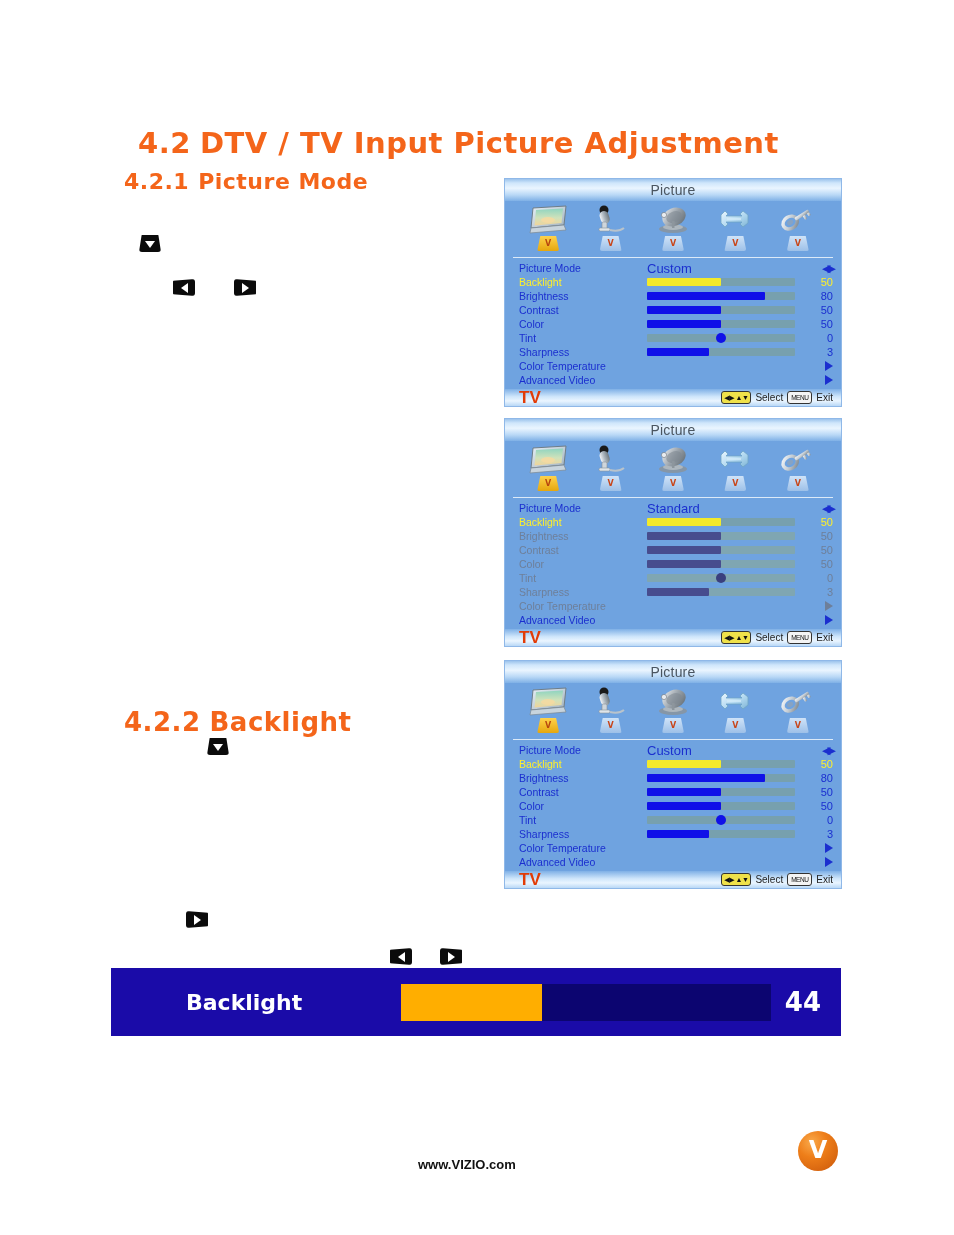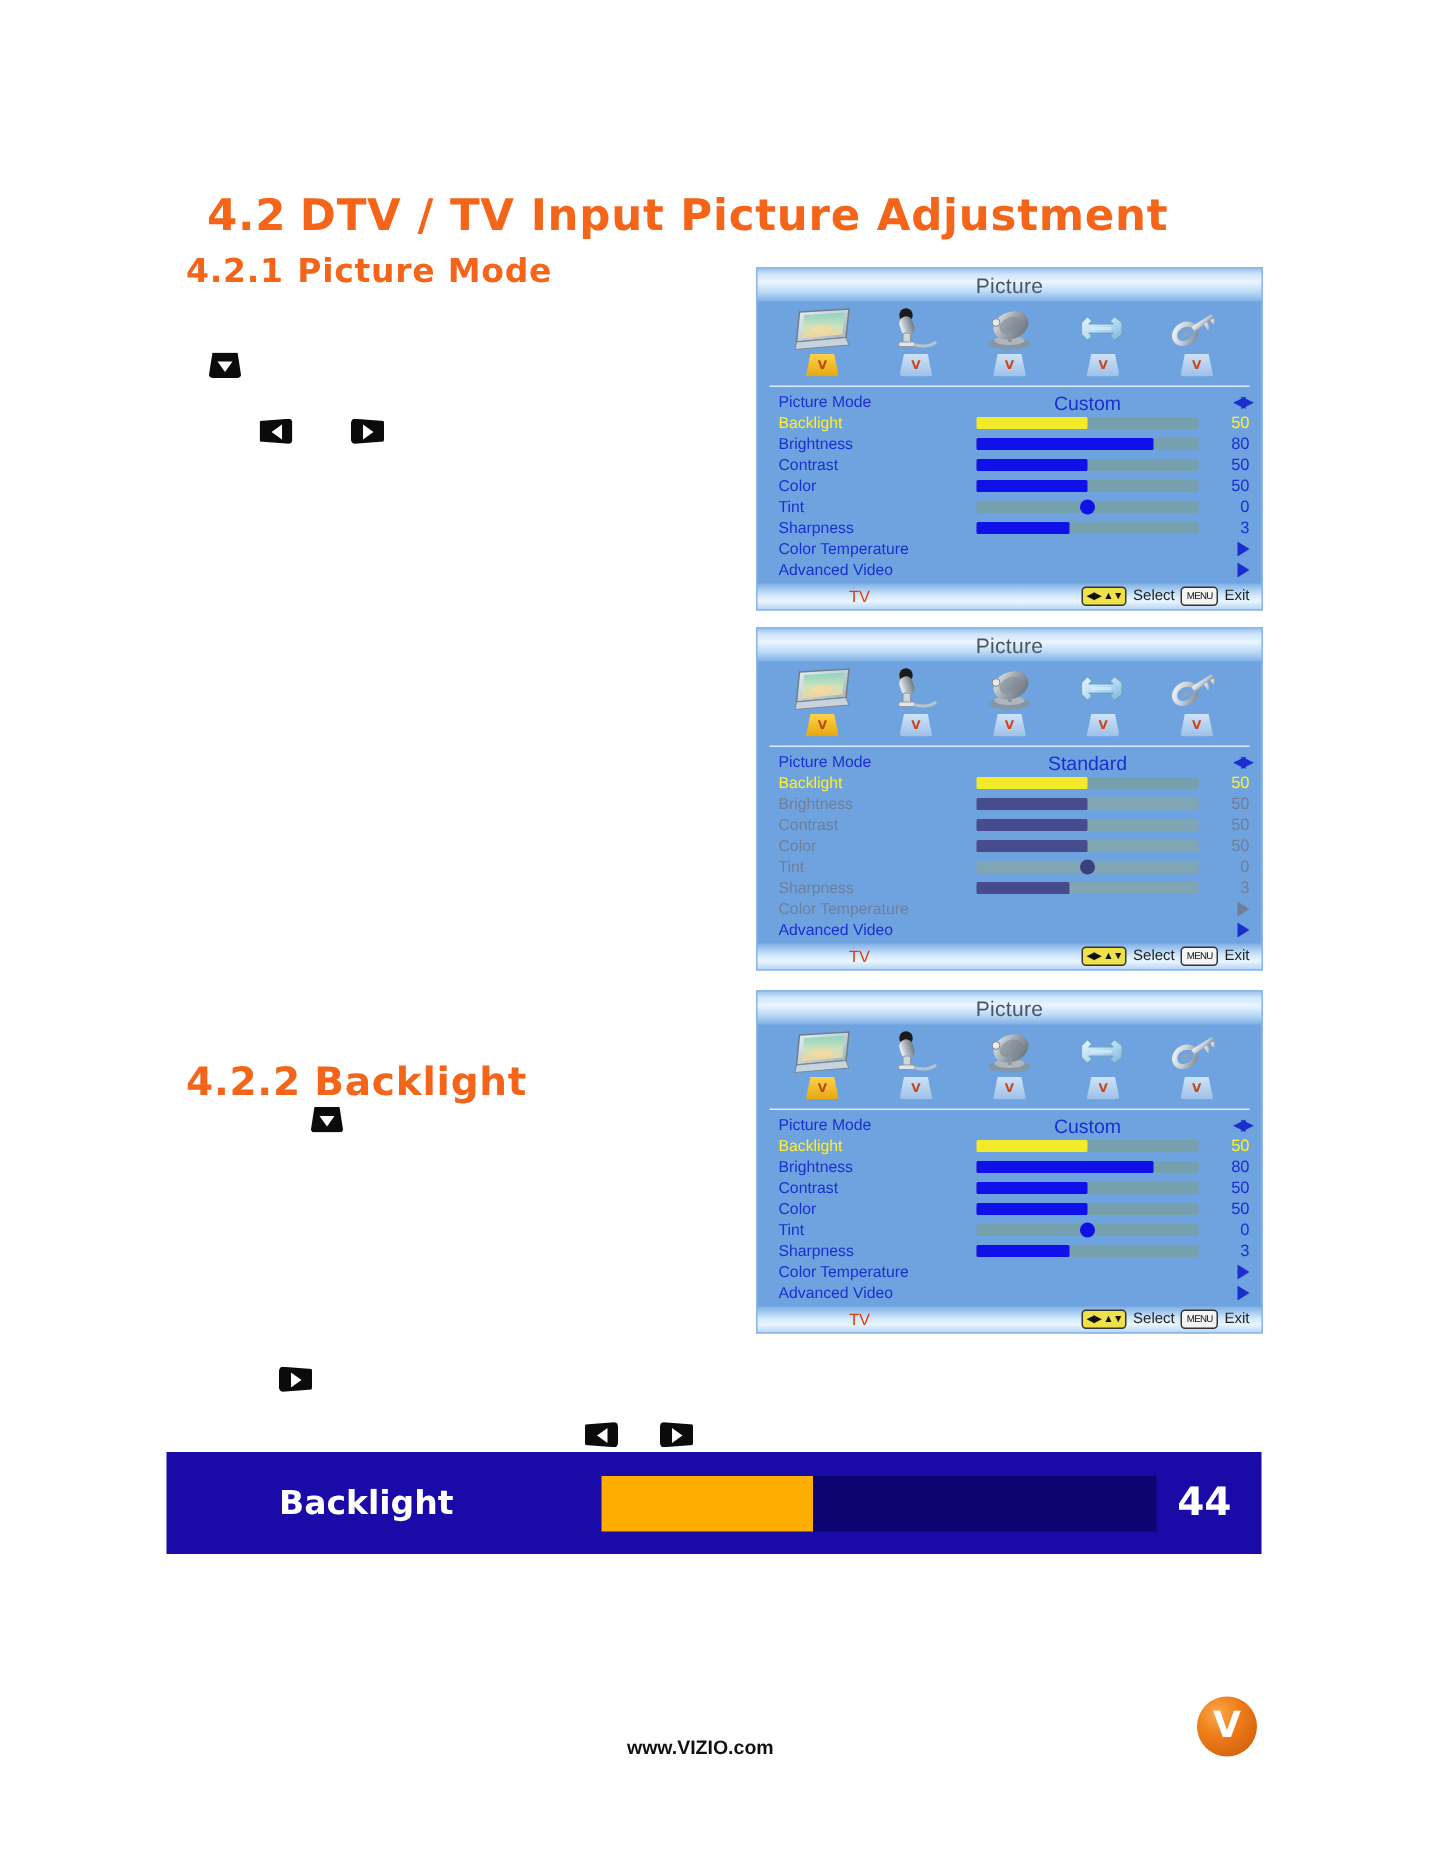--- a/index.html
+++ b/index.html
@@ -130,21 +130,21 @@
     width: 128px;
     color: #1B2FCF;
     white-space: nowrap;
   }
   .row-label.hl    { color: #FFF02A; }
   .row-label.dim   { color: #6E7F99; }
   .row-label.on    { color: #1B2FCF; }
 
   .row-mid {
     flex: 1;
-    display: flex; align-items: center; justify-content: center;
+    display: flex; align-items: center; 
     position: relative;
     height: 14px;
   }
   .mode-value {
     font-size: 13px;
     color: #1B2FCF;
     line-height: 13px;
   }
 
   .bar-track {
@@ -194,23 +194,22 @@
 
   .osd-footer {
     height: 17px;
     margin-top: 2px;
     background: linear-gradient(to bottom, #7FB0E6 0%, #cfe6fb 45%, #eaf5ff 70%, #b9d8f6 100%);
     display: flex; align-items: center;
     padding: 0 8px 0 14px;
     box-sizing: border-box;
   }
   .footer-src {
-    color: #E23B06; font-weight: normal; font-size: 11px;
+    color: #E23B06; font-weight: bold; font-size: 17px;
     flex: 1;
-    margin-left: 47px;
   }
   .footer-hint {
     display: flex; align-items: center; gap: 4px;
     font-size: 10px; color: #232323;
   }
   .pill {
     display: inline-flex; align-items: center; justify-content: center;
     background: #EFE14A;
     border: 1px solid #333;
     border-radius: 3px;

